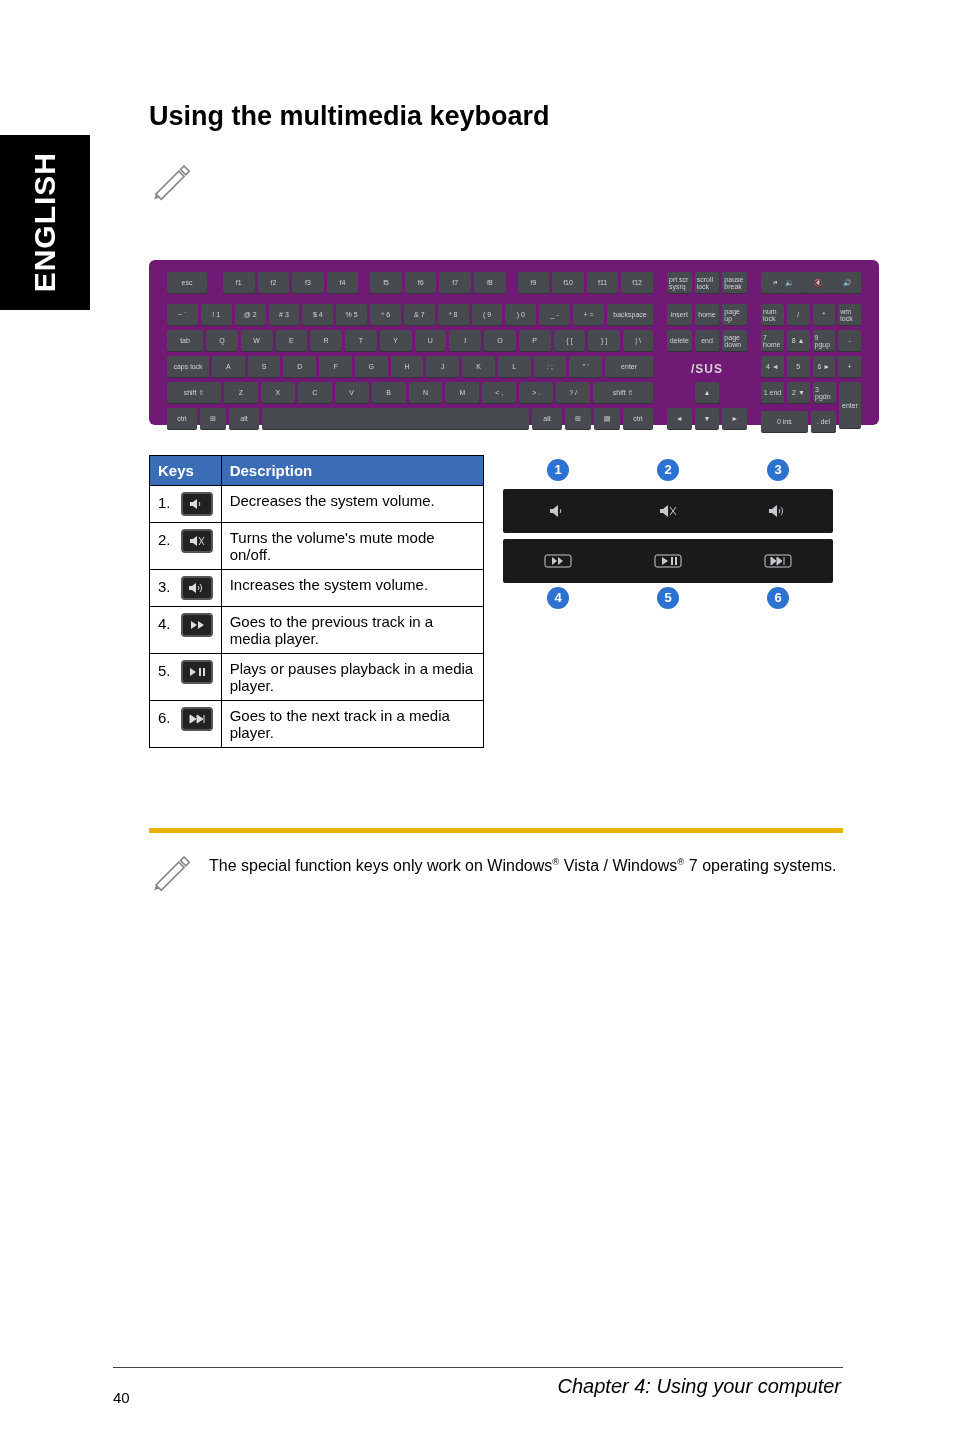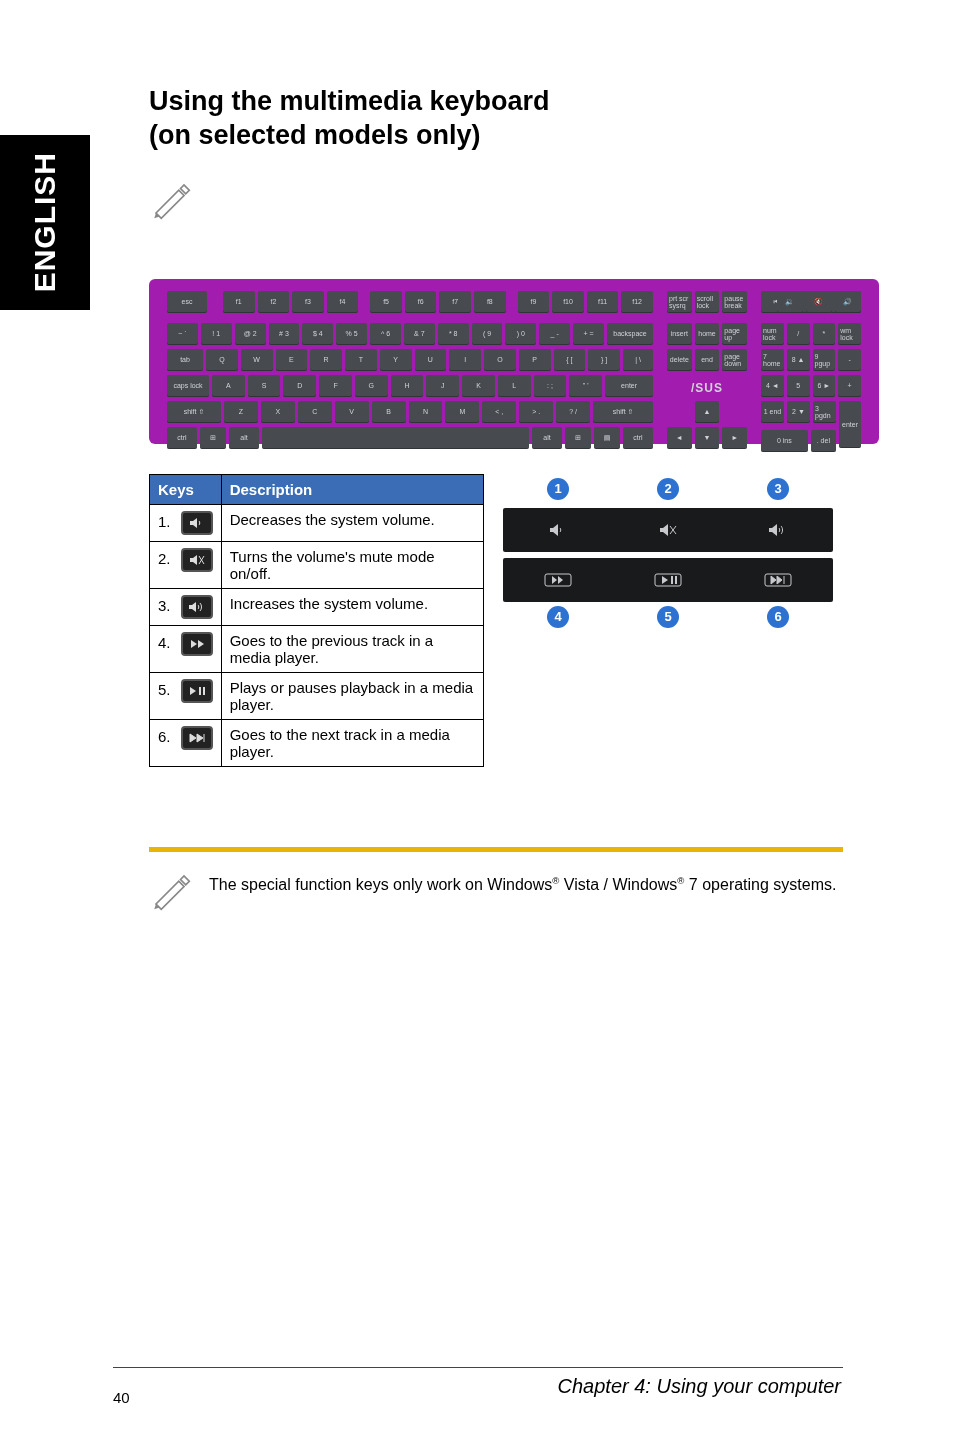--- a/index.html
+++ b/index.html
@@ -1,25 +1,25 @@
 <!DOCTYPE html>
 <html><head>
 <meta charset="utf-8">
 <style>
   * { margin: 0; padding: 0; box-sizing: border-box; }
   body { width: 954px; height: 1438px; font-family: Arial, Helvetica, sans-serif; background: #fff; position: relative; }
   .sidebar { position: absolute; left: 0; top: 135px; width: 90px; height: 175px; background: #000; color: #fff; display: flex; align-items: center; justify-content: center; }
   .sidebar span { font-weight: bold; font-size: 30px; letter-spacing: 1px; writing-mode: vertical-rl; transform: rotate(180deg); }
-  .content { position: absolute; left: 113px; top: 85px; width: 730px; padding-left: 36px; }
+  .content { position: absolute; left: 113px; top: 100px; width: 730px; padding-left: 36px; }
   .h1 { font-weight: bold; font-size: 27px; line-height: 1.25; margin-bottom: 25px; }
   .note-row { display: flex; align-items: flex-start; gap: 18px; margin-bottom: 55px; }
   .pen-icon svg { width: 42px; height: 42px; }
   .note-text { font-size: 16px; padding-top: 10px; }
   .h2 { font-weight: bold; font-size: 18px; margin-bottom: 18px; }
-  .keyboard-img { width: 730px; height: 165px; background: #a21caf; border-radius: 6px; padding: 12px 18px 10px; margin-bottom: 30px; position:relative; }
+  .keyboard-img { width: 730px; height: 165px; background: #701a75; border-radius: 6px; padding: 12px 18px 10px; margin-bottom: 30px; position:relative; }
   .kb-row { display:flex; gap:3px; margin-bottom:4px; }
   .key { background:#474b50; color:#d0d3d6; font-size:7px; height:22px; border-radius:2px; display:flex; align-items:center; justify-content:center; padding:0 2px; box-shadow: inset 0 -1px 0 rgba(0,0,0,.3);}
   .wkey { flex:1; }
   .media-right { position:absolute; right:18px; top:12px; display:flex; gap:3px;}
   .media-right .key{width:26px;}
   .asus-logo { color:#d0d3d6; font-size:12px; font-weight:bold; letter-spacing:1px;}
   .two-col { display: flex; gap: 19px; }
   .ktable { border-collapse: collapse; width: 335px; font-size: 15px; }
   .ktable th, .ktable td { border: 1px solid #000; padding: 6px 8px; vertical-align: top; text-align:left;}
   .ktable th { background: #3a6db5; color: #fff; font-weight: bold; }
@@ -44,21 +44,20 @@
 <body>
 
 <div class="sidebar">
   <span>ENGLISH</span>
 </div>
 
 <div class="content">
 
   <div class="h1">
     <span>Using the multimedia keyboard</span><br>
-    <span>(on selected models only)</span>
   </div>
 
   <div class="note-row">
     <div class="pen-icon">
       <svg viewBox="0 0 48 48">
           <path d="M8 40 L34 14 L40 20 L14 46 Z M36 12 L40 8 L46 14 L42 18 Z" fill="none" stroke="#888" stroke-width="2"></path>
           <path d="M8 40 L6 46 L12 44 Z" fill="#888"></path>
         </svg>
     </div>
   </div>

